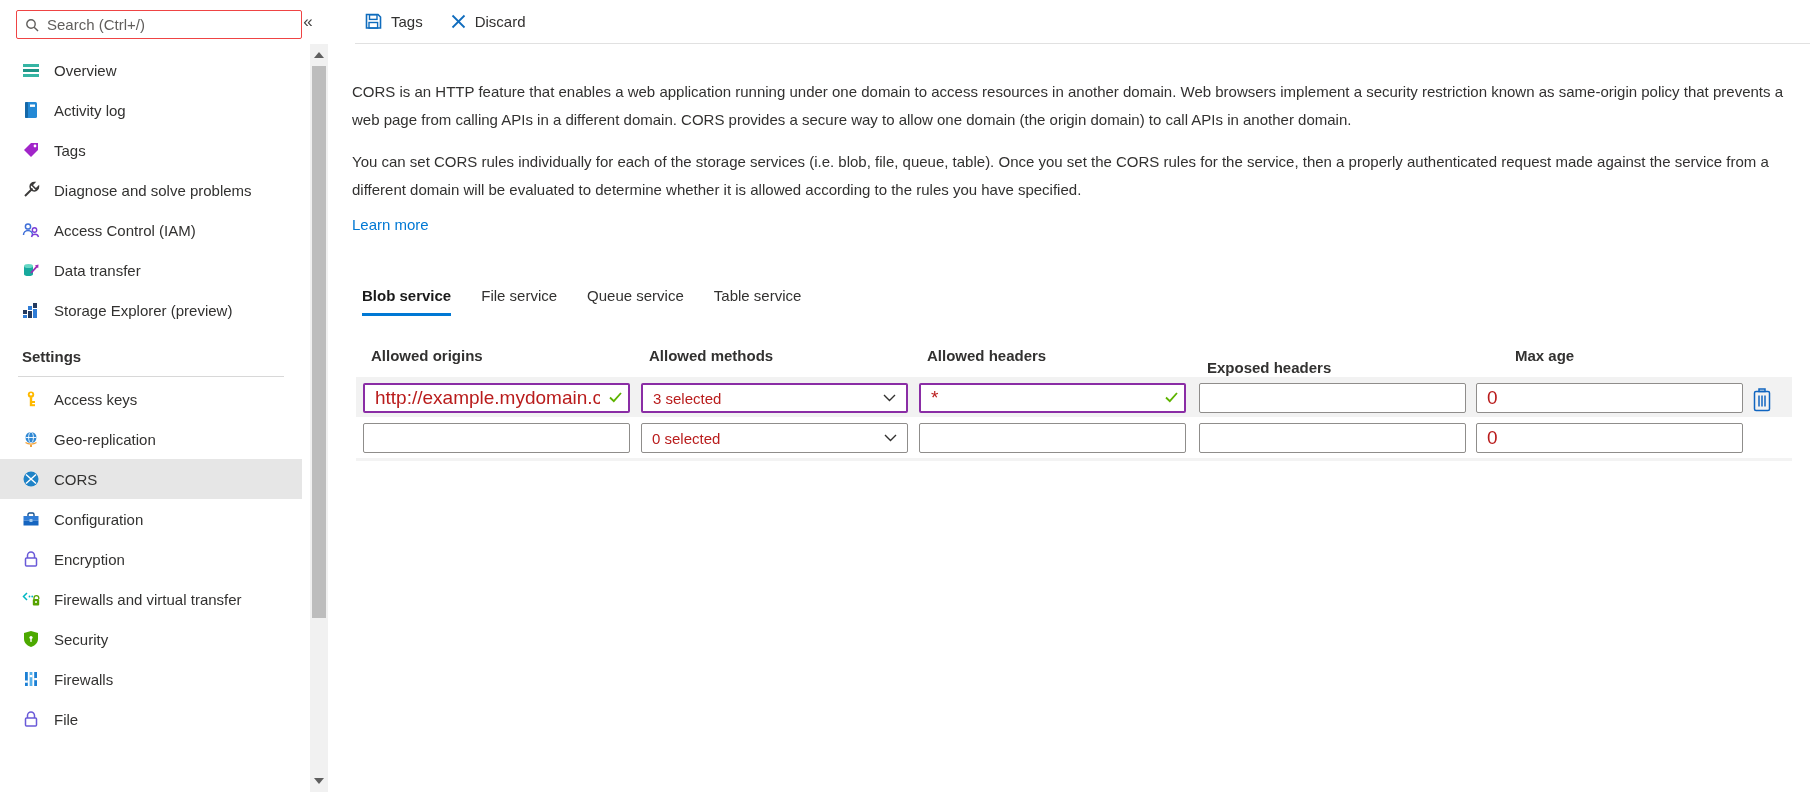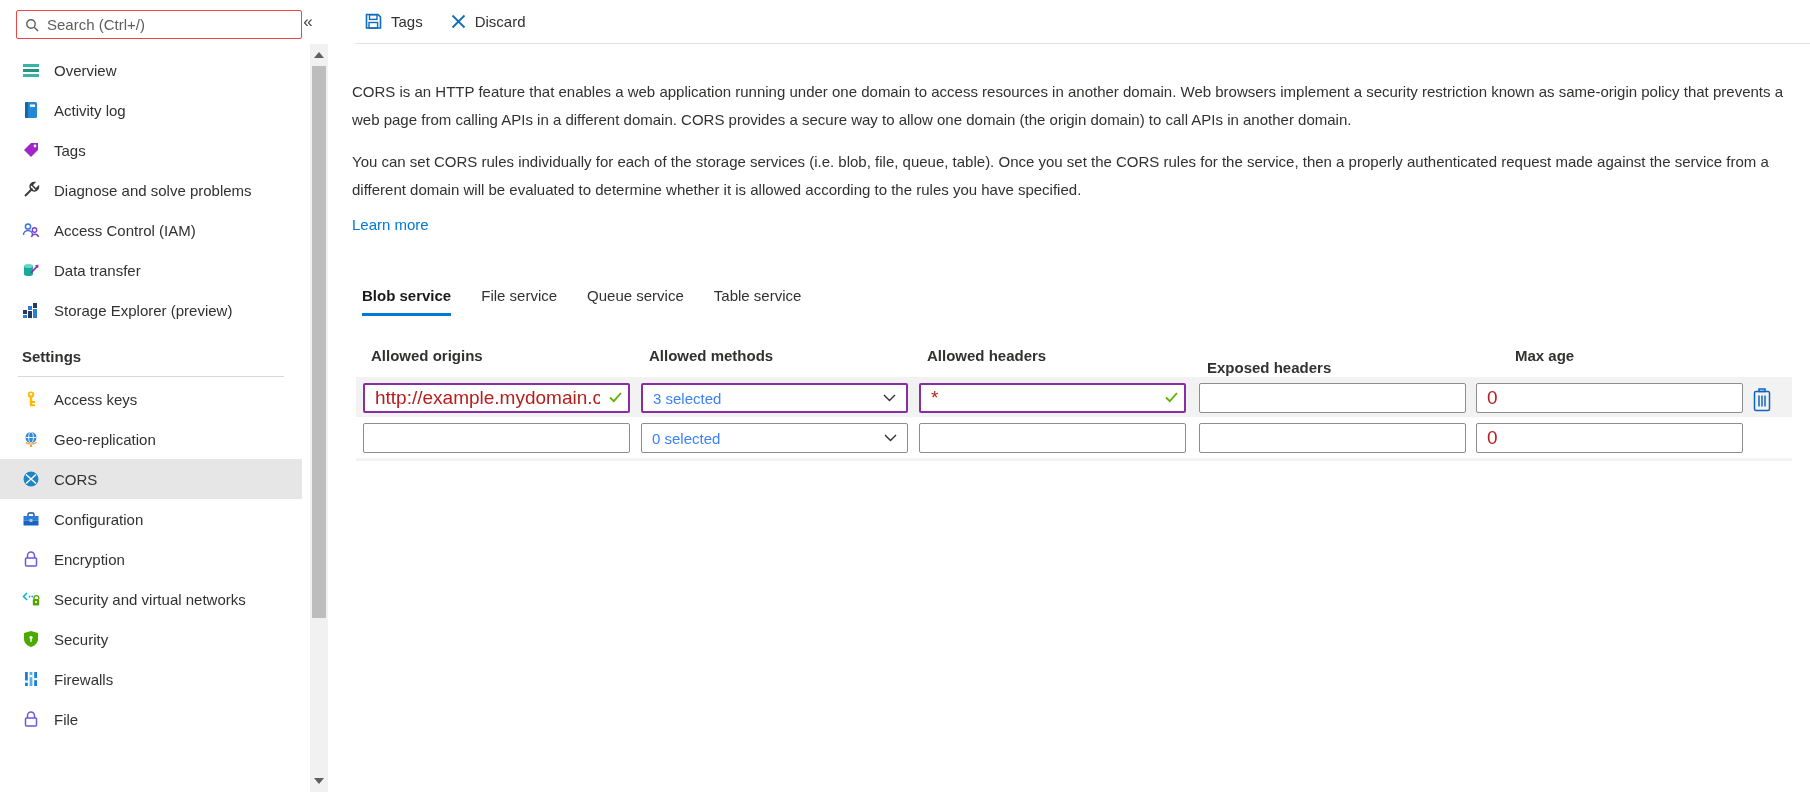--- a/index.html
+++ b/index.html
@@ -54,21 +54,21 @@
   .row-band2 { position:absolute; left:356px; top:458px; width:1436px; height:3px; background:#f3f3f3; }
 
   .cell { position:absolute; width:267px; height:30px; }
   .cell input { width:100%; height:100%; border:1px solid #8f8d8b; border-radius:2px; padding:0 28px 0 10px;
     font-family:"Liberation Sans",sans-serif; font-size:19px; color:#b91c1c; outline:none; background:#fff; }
   .cell.plain input { padding-right:10px; }
   .cell.dirty input { border:2px solid #8a2da5; }
   .cell .check { position:absolute; right:8px; top:9px; }
 
   .dropdown { position:absolute; width:267px; height:30px; border:1px solid #8f8d8b; border-radius:2px;
-    background:#fff; display:flex; align-items:center; padding:4px 10px; font-size:15px; color:#3b82f6; cursor:pointer; }
+    background:#fff; display:flex; align-items:center; padding:4px 10px; font-size:15px; color:#b91c1c; cursor:pointer; }
   .dropdown.dirty { border:2px solid #8a2da5; }
   .dropdown .dd-label { flex:1; }
 
   .trash-btn { position:absolute; left:1750px; top:386px; width:26px; height:28px; cursor:pointer; }
 </style>
 </head>
 <body>
 
 <div class="canvas">
 
@@ -231,21 +231,21 @@
         <span class="nav-icon">
           <svg width="18" height="18" viewBox="0 0 18 18">
             <path d="M5 3 L1.5 6.5 L5 10" fill="none" stroke="#00b7c3" stroke-width="1.5"></path>
             <circle cx="7.5" cy="6.5" r="0.9" fill="#00b7c3"></circle>
             <circle cx="10.2" cy="6.5" r="0.9" fill="#00b7c3"></circle>
             <path d="M12 9 v-1 a2.4 2.4 0 0 1 4.8 0 v1" fill="none" stroke="#57a300" stroke-width="1.3"></path>
             <rect x="10.8" y="9" width="6.4" height="6.5" rx="1" fill="#57a300"></rect>
             <circle cx="14" cy="12" r="1" fill="#ffffff"></circle>
           </svg>
         </span>
-        <span class="nav-label">Security and virtual networks</span>
+        <span class="nav-label">Firewalls and virtual transfer</span>
       </div>
 
       <div class="nav-item">
         <span class="nav-icon">
           <svg width="18" height="18" viewBox="0 0 18 18">
             <path d="M9 1 L16 3 V9 c0 4.5 -4 7 -7 8 c-3 -1 -7 -3.5 -7 -8 V3 Z" fill="#4ca900"></path>
             <circle cx="9" cy="7.5" r="1.6" fill="#ffffff"></circle>
             <rect x="8.3" y="8.5" width="1.4" height="3.4" fill="#ffffff"></rect>
           </svg>
         </span>

